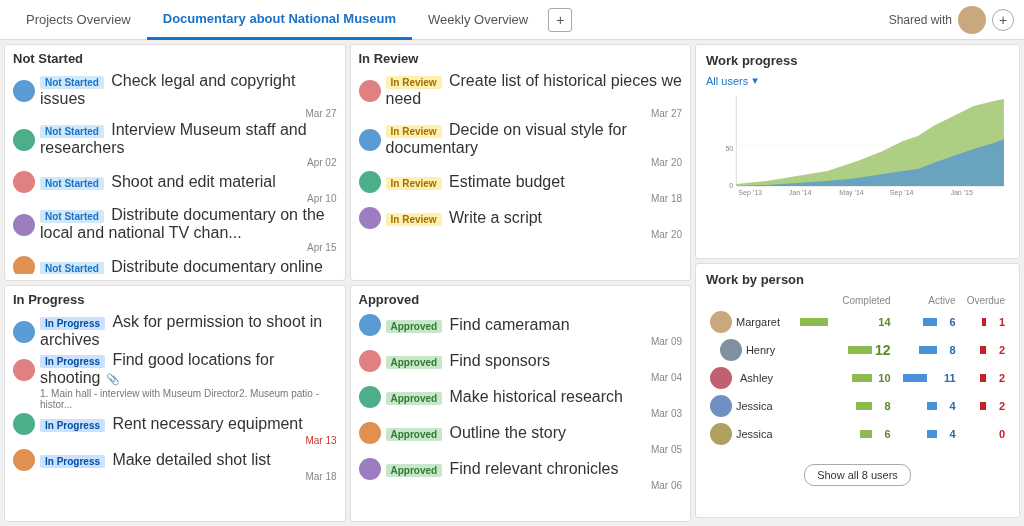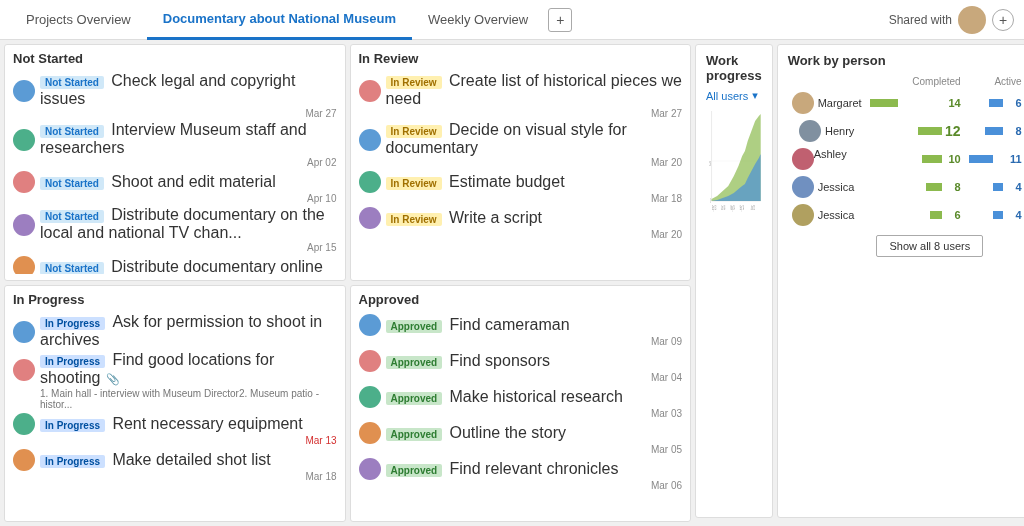--- a/index.html
+++ b/index.html
@@ -29,35 +29,35 @@
     .label-not-started { background: #d0e8f8; color: #1a73c8; }
     .label-in-review { background: #fff0b0; color: #a07000; }
     .label-in-progress { background: #cce0ff; color: #0050a0; }
     .label-approved { background: #c8e6c9; color: #2e7d32; }
 
     .task-text { font-size: 16px; color: #333; }
     .task-row-date { display: flex; justify-content: flex-end; font-size: 10px; color: #888; }
     .task-row-date.overdue { color: #d32f2f; }
 
     
-    .right-panel { width: 329px; display: flex; flex-direction: row; gap: 4px; padding: 4px 4px 8px 0; }
+    .right-panel { width: 329px; display: flex; flex-direction: column; gap: 4px; padding: 4px 4px 8px 0; }
     .right-card { background: #fff; border: 1px solid #ddd; border-radius: 3px; padding: 8px 10px; }
     .right-card-title { font-size: 13px; font-weight: 600; margin-bottom: 6px; }
 
     
     .chart-area { position: relative; height: 130px; }
     .chart-filter { display: flex; align-items: center; gap: 4px; font-size: 11px; color: #1a73c8; cursor: pointer; margin-bottom: 4px; }
     .chart-svg { width: 100%; height: 110px; }
 
     
     .person-table { width: 100%; border-collapse: collapse; }
     .person-table th { font-size: 10px; color: #888; font-weight: normal; text-align: right; padding: 2px 4px; }
     .person-table th:first-child { text-align: left; }
     .person-table td { padding: 3px 4px; vertical-align: middle; font-size: 11px; }
-    .show-all-btn { border: 1px solid #aaa; background: #fff; padding: 4px 12px; font-size: 11px; cursor: pointer; border-radius: 2px; color: #333; display: block; margin: 6px auto 0; }
+    .show-all-btn { border: 1px solid #aaa; background: #fff; padding: 4px 12px; font-size: 11px; cursor: pointer; border-radius: 10px; color: #333; display: block; margin: 16px auto 0; }
 
     .paperclip-icon { font-size: 11px; color: #888; margin-left: 3px; }
 
     
     .tasks-scroll { overflow-y: auto; flex: 1; }
     .tasks-scroll::-webkit-scrollbar { width: 4px; }
     .tasks-scroll::-webkit-scrollbar-thumb { background: #ccc; border-radius: 2px; }
 
     .task-block { margin-bottom: 2px; }
     .task-main-row { display: flex; align-items: center; }
@@ -436,21 +436,21 @@
       </div>
     </td>
     <td style="text-align:right;">
       <div style="display:flex; align-items:center; gap:3px; justify-content:flex-end;">
         <span style="display:inline-block;width:6px;height:8px;background:#c8202b;"></span>
         <span style="font-size:11px;font-weight:600;color:#c8202b;min-width:16px;">2</span>
       </div>
     </td>
   </tr>
             <tr>
-    <td style="display:flex; gap:0; white-space:nowrap;">
+    <td style="display:flex; align-items:center; gap:8px; white-space:nowrap;">
       <span style="display:inline-block;width:22px;height:22px;border-radius:50%;background:#c06070;flex-shrink:0;"></span>
       <span style="font-size:11px;">Ashley</span>
     </td>
     <td style="text-align:right;">
       <div style="display:flex; align-items:center; gap:3px; justify-content:flex-end;">
         <span style="display:inline-block;width:20px;height:8px;background:#8cba4e;"></span>
         <span style="font-size:11px;font-weight:600;color:#5a8a2a;min-width:16px;">10</span>
       </div>
     </td>
     <td style="text-align:right;">

